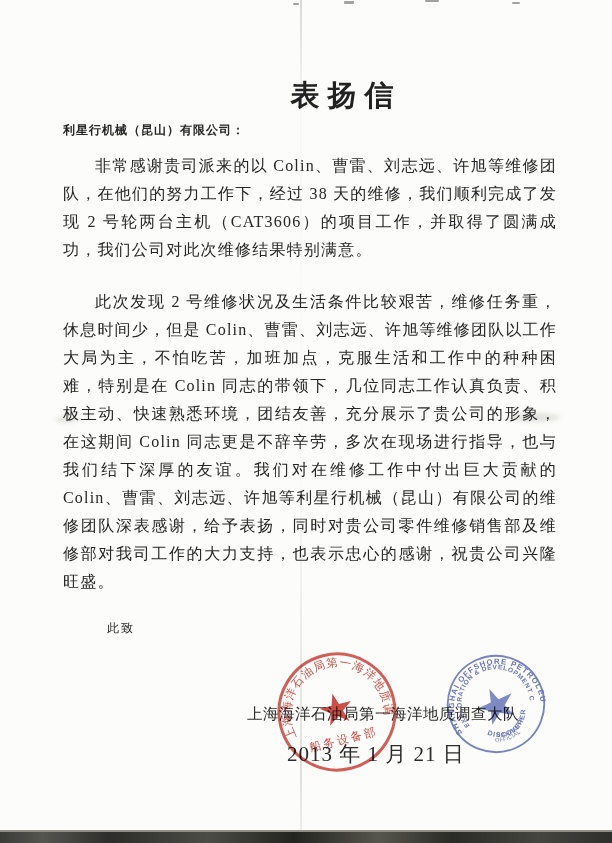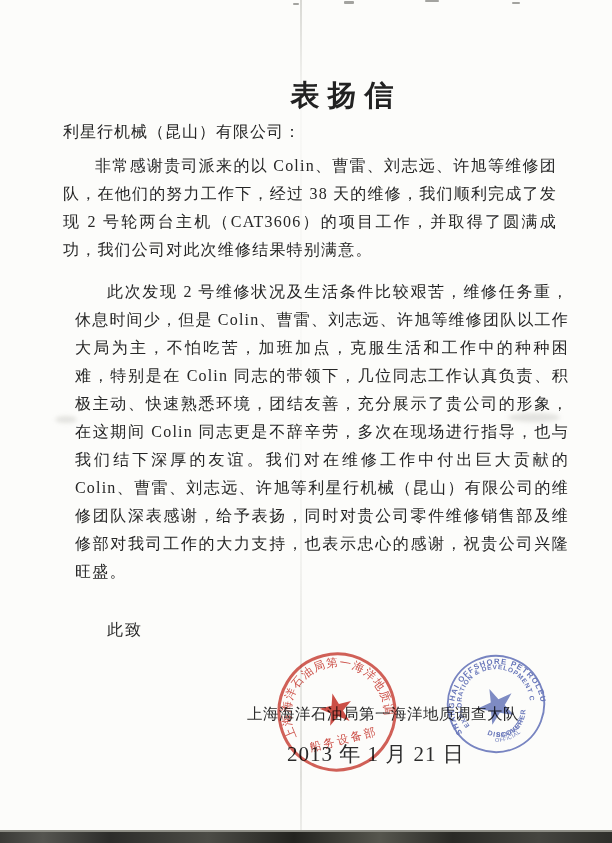--- a/index.html
+++ b/index.html
@@ -11,32 +11,32 @@
     font-family:"Liberation Serif","DejaVu Serif",serif;
     color:#2a2a2a;
   }
   .title{
     position:absolute;top:76px;left:0;width:612px;
     text-align:center;font-size:29px;font-weight:bold;
     letter-spacing:8px;color:#222;padding-left:40px;
   }
   .salutation{
     position:absolute;top:122px;left:63px;width:494px;
-    font-size:16px;letter-spacing:1px;color:#262626;
+    font-size:12px;letter-spacing:1px;color:#262626;font-weight:bold;
   }
   .para{
     position:absolute;left:63px;width:494px;
     font-size:16px;line-height:28px;letter-spacing:1.2px;
     text-align:justify;text-indent:2em;color:#262626;
   }
   .para1{top:152px;}
-  .para2{top:278px;margin-left:12px;}
+  .para2{top:288px;}
   .closing{
     position:absolute;top:620px;left:107px;
-    font-size:16px;letter-spacing:2px;color:#262626;
+    font-size:12px;letter-spacing:2px;color:#262626;
   }
   .signature{
     position:absolute;top:704px;left:247px;
     font-size:15.5px;letter-spacing:0.5px;color:#2b2b2b;z-index:1;
   }
   .dateline{
     position:absolute;top:740px;left:287px;
     font-size:21px;letter-spacing:1px;color:#2b2b2b;z-index:1;
   }
   .stamp{position:absolute;z-index:2;mix-blend-mode:multiply;}

